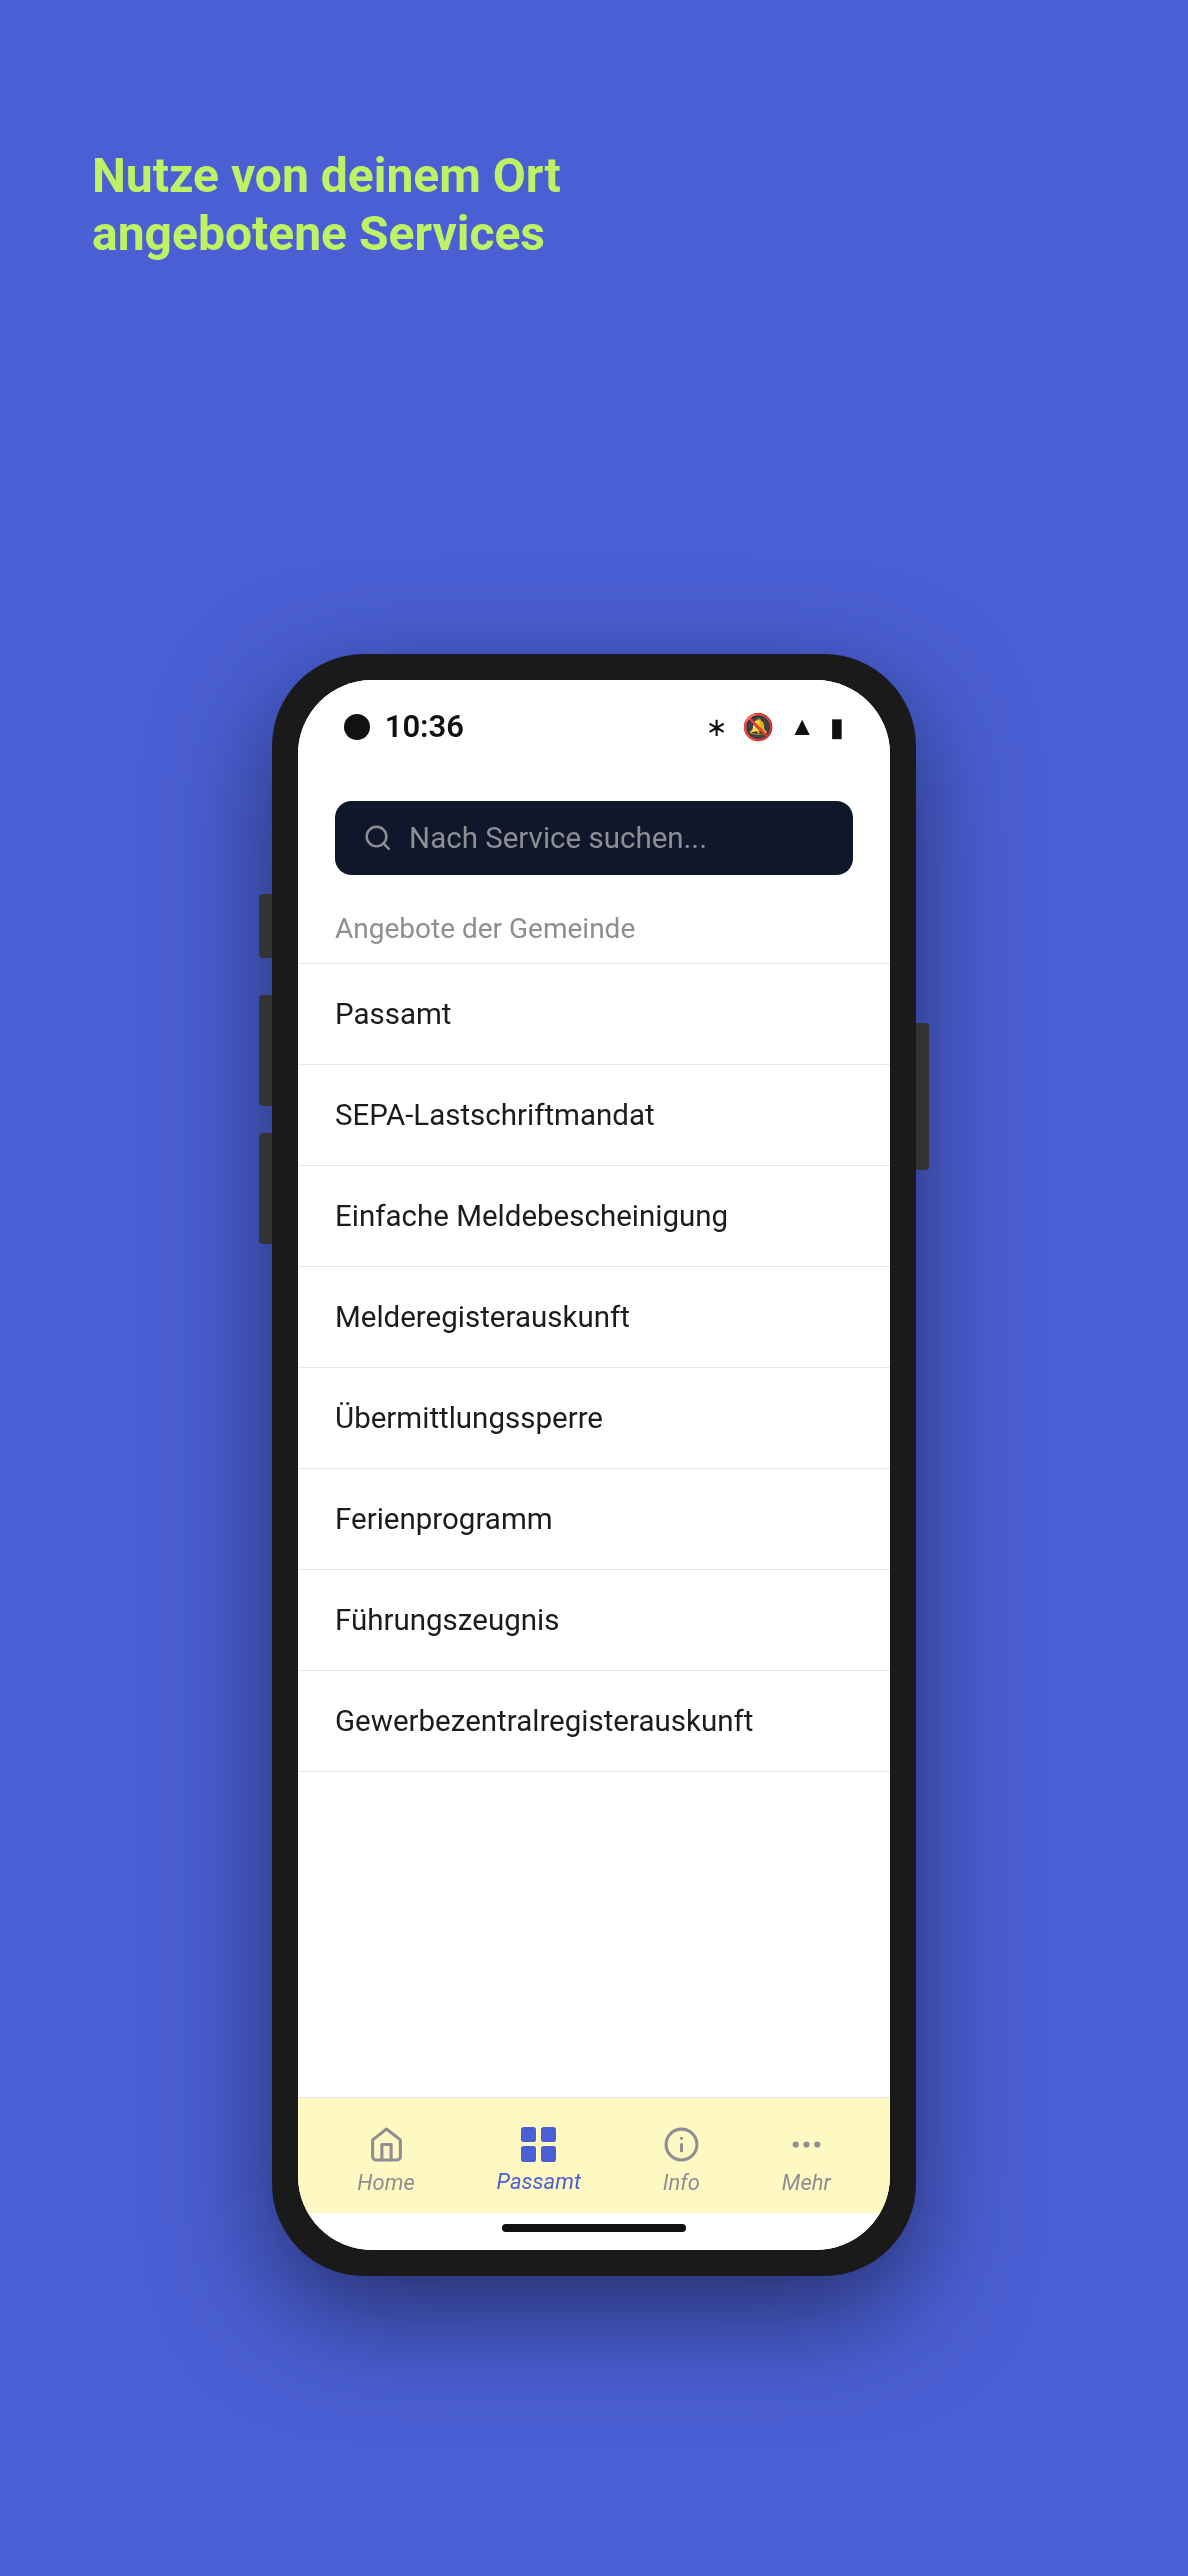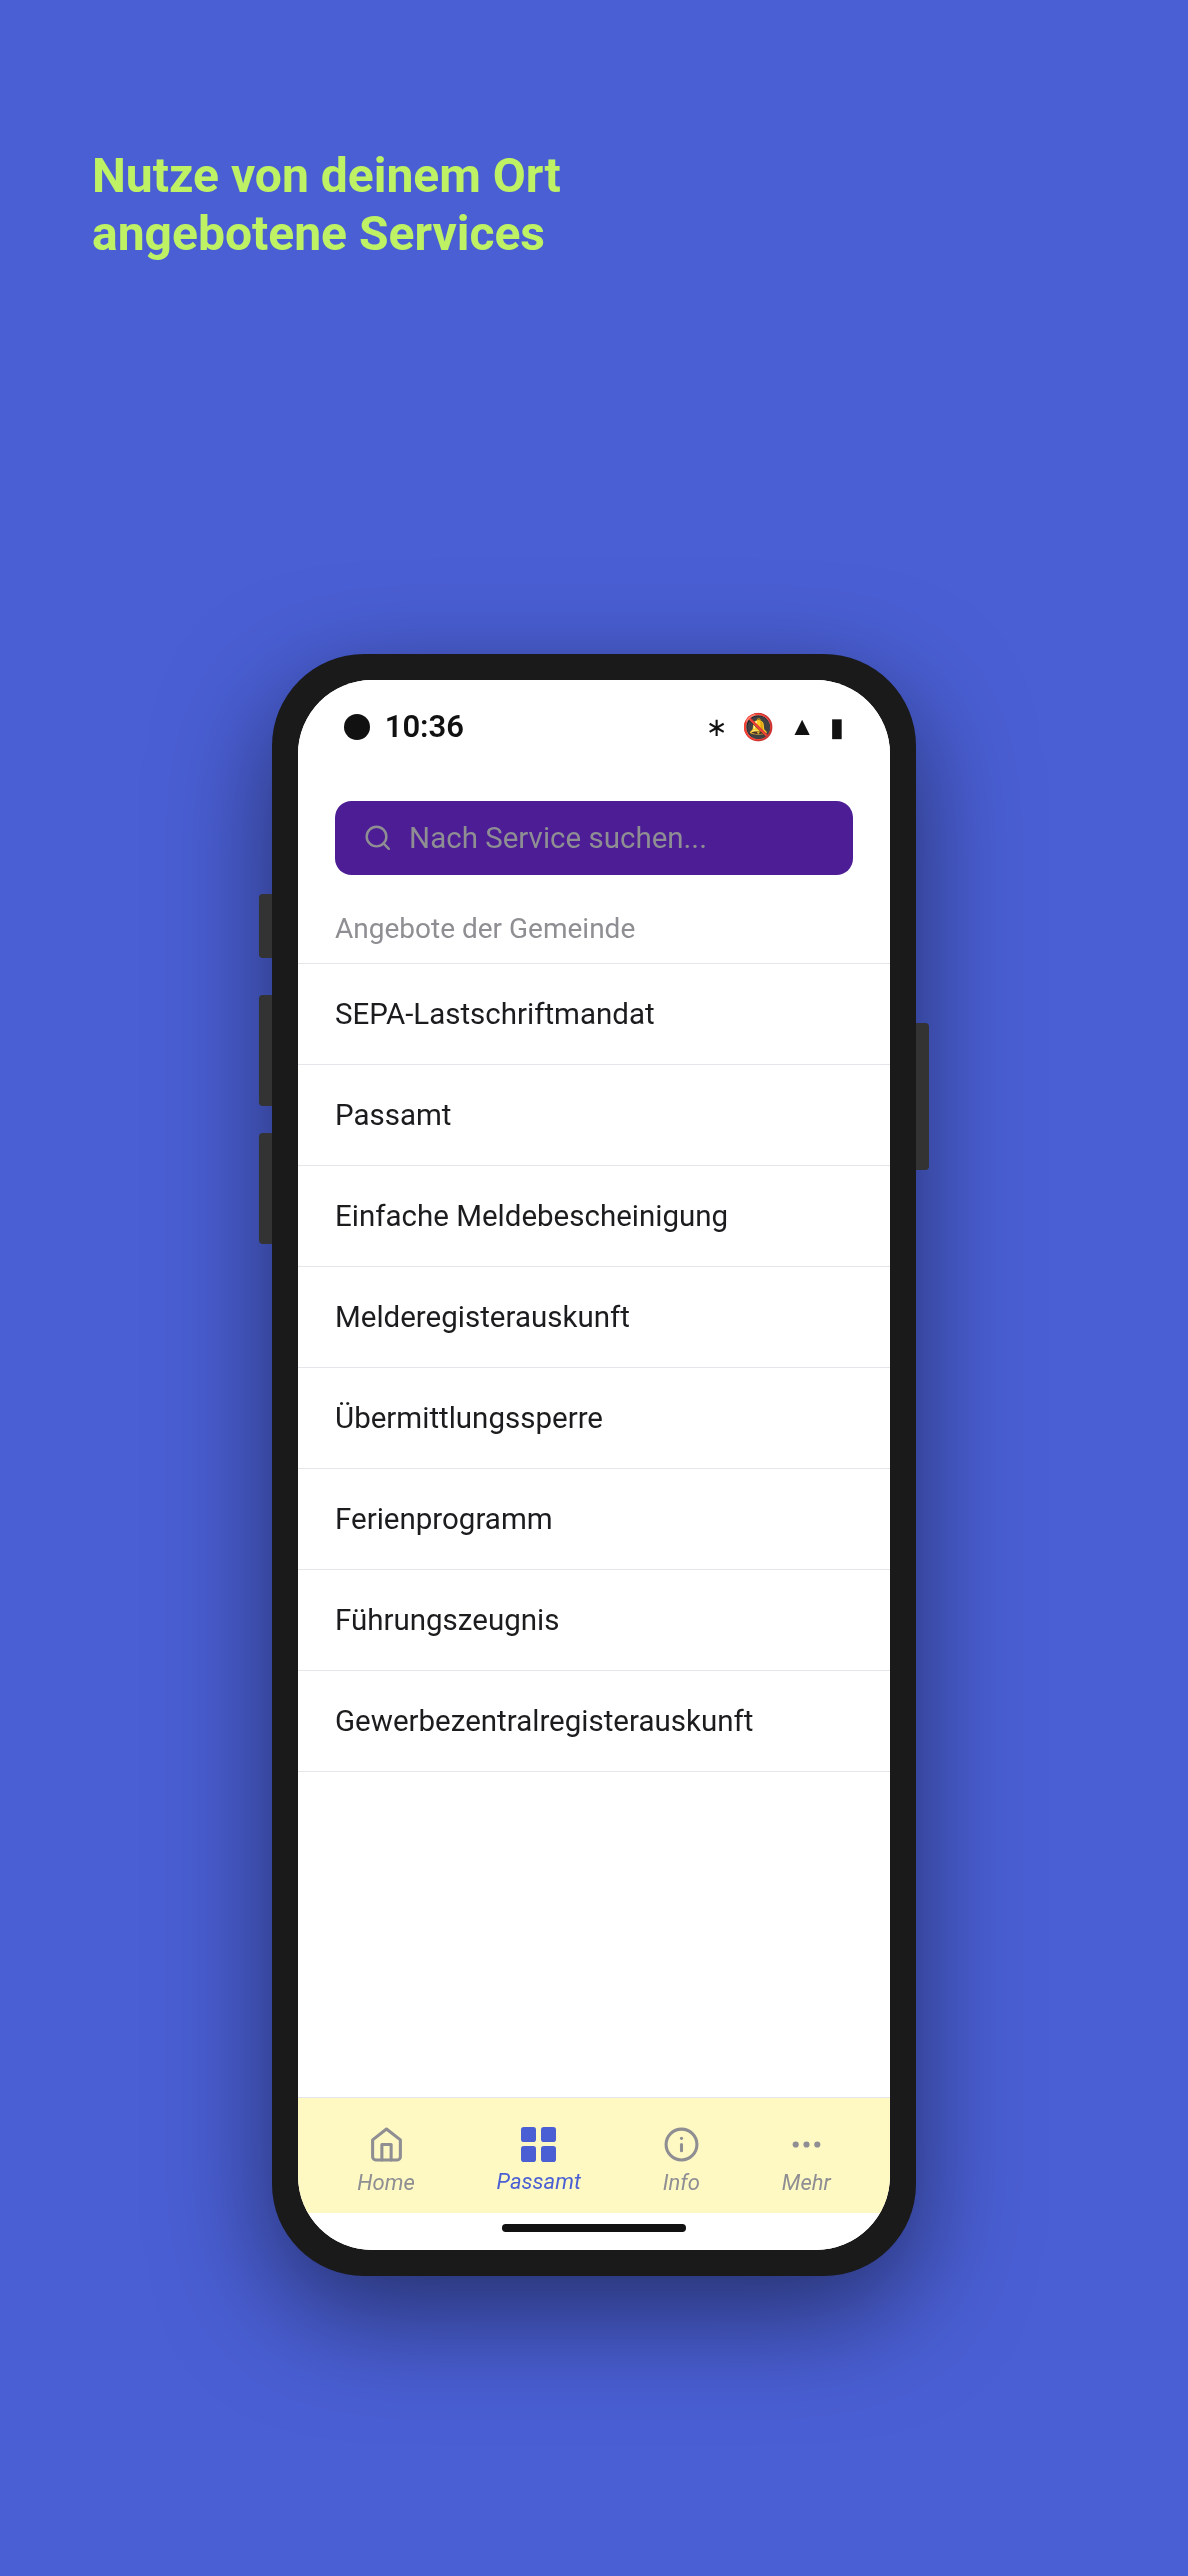--- a/index.html
+++ b/index.html
@@ -105,21 +105,21 @@
       padding: 28px 0 0 0;
       overflow: hidden;
     }
 
     
     .search-area {
       padding: 18.4px 37px 28px 37px;
     }
 
     .search-bar {
-      background: #4c1d95;
+      background: #0f172a;
       border-radius: 16.6px;
       padding: 20px 28px;
       display: flex;
       align-items: center;
       gap: 16.6px;
     }
 
     .search-placeholder {
       font-size: 29.5px;
       color: #8e8e93;
@@ -296,24 +296,24 @@
                 <line x1="21" y1="21" x2="16.65" y2="16.65"></line>
               </svg>
               <span class="search-placeholder">Nach Service suchen...</span>
             </div>
           </div>
 
           <div class="section-header">Angebote der Gemeinde</div>
 
           <div class="service-list">
             <div class="list-item">
+              <span>Passamt</span>
+            </div>
+            <div class="list-item">
               <span>SEPA-Lastschriftmandat</span>
-            </div>
-            <div class="list-item">
-              <span>Passamt</span>
             </div>
             <div class="list-item">
               <span>Einfache Meldebescheinigung</span>
             </div>
             <div class="list-item">
               <span>Melderegisterauskunft</span>
             </div>
             <div class="list-item">
               <span>Übermittlungssperre</span>
             </div>

